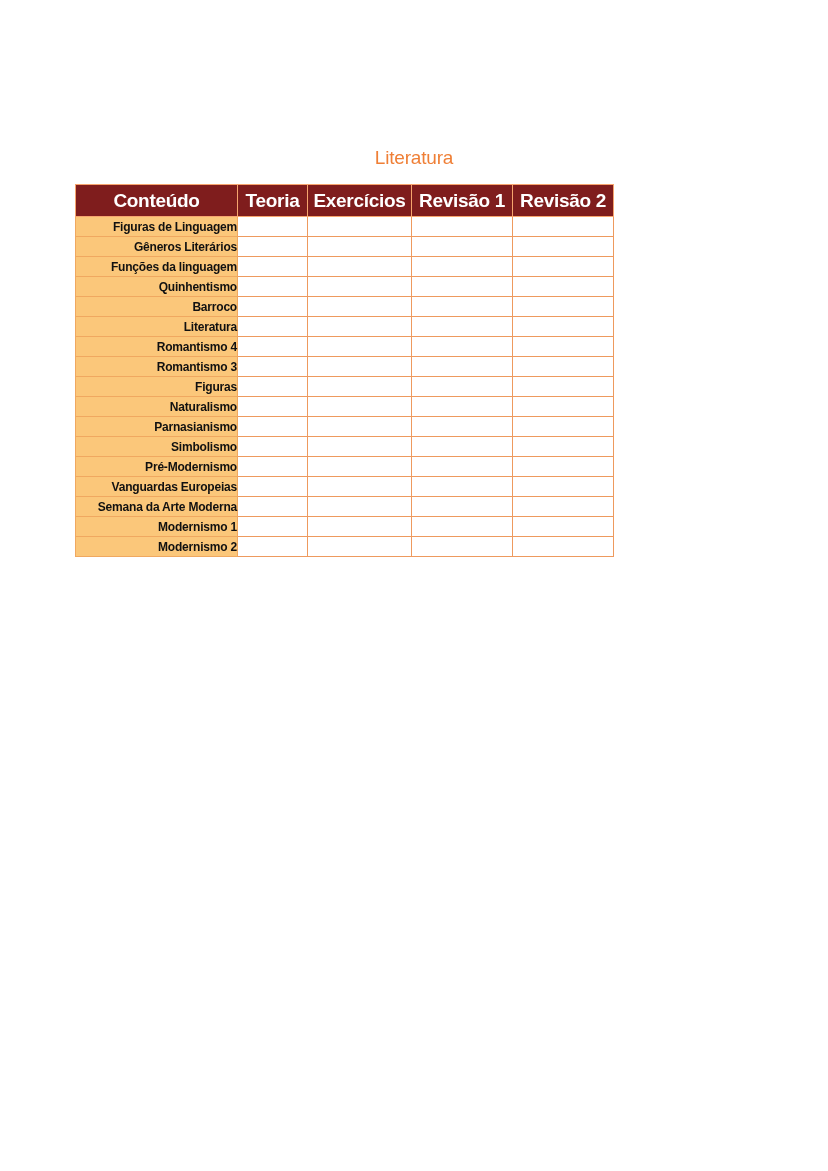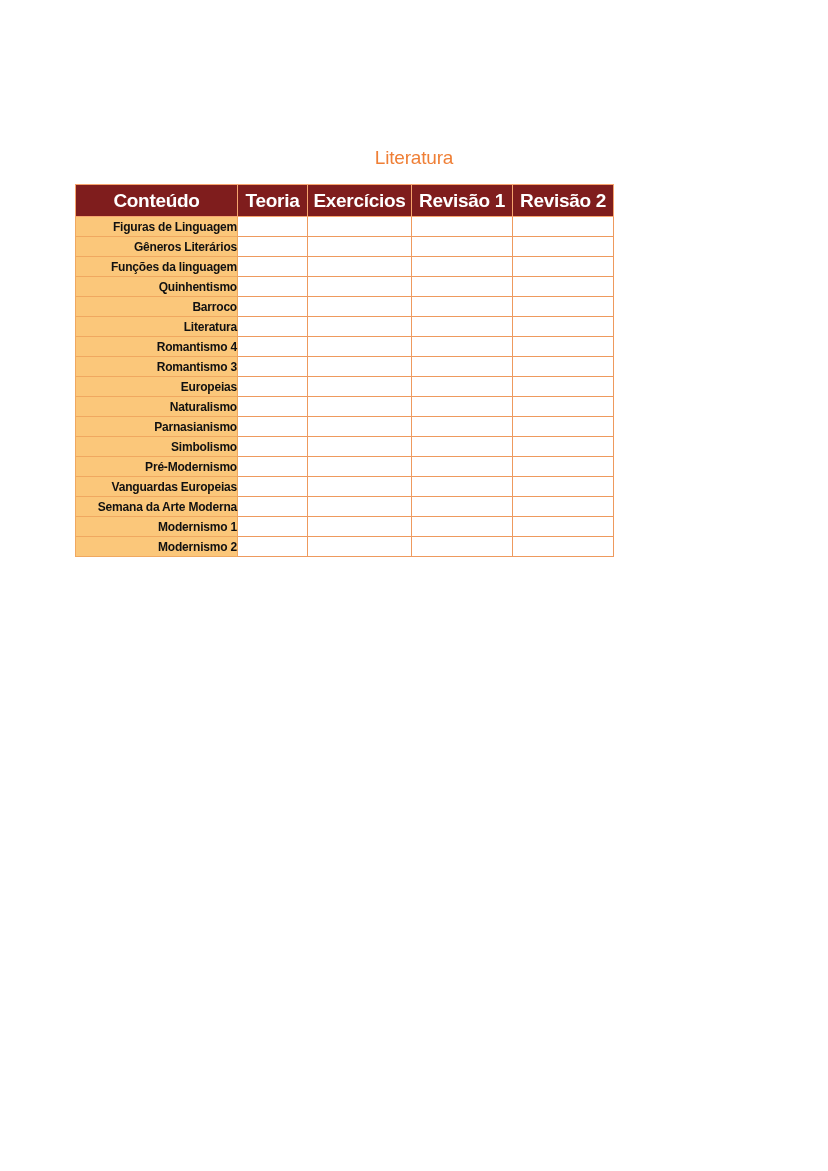--- a/index.html
+++ b/index.html
@@ -140,21 +140,21 @@
         <td></td>
       </tr>
       <tr>
         <td class="topic">Romantismo 3</td>
         <td></td>
         <td></td>
         <td></td>
         <td></td>
       </tr>
       <tr>
-        <td class="topic">Europeias</td>
+        <td class="topic">Figuras</td>
         <td></td>
         <td></td>
         <td></td>
         <td></td>
       </tr>
       <tr>
         <td class="topic">Naturalismo</td>
         <td></td>
         <td></td>
         <td></td>

